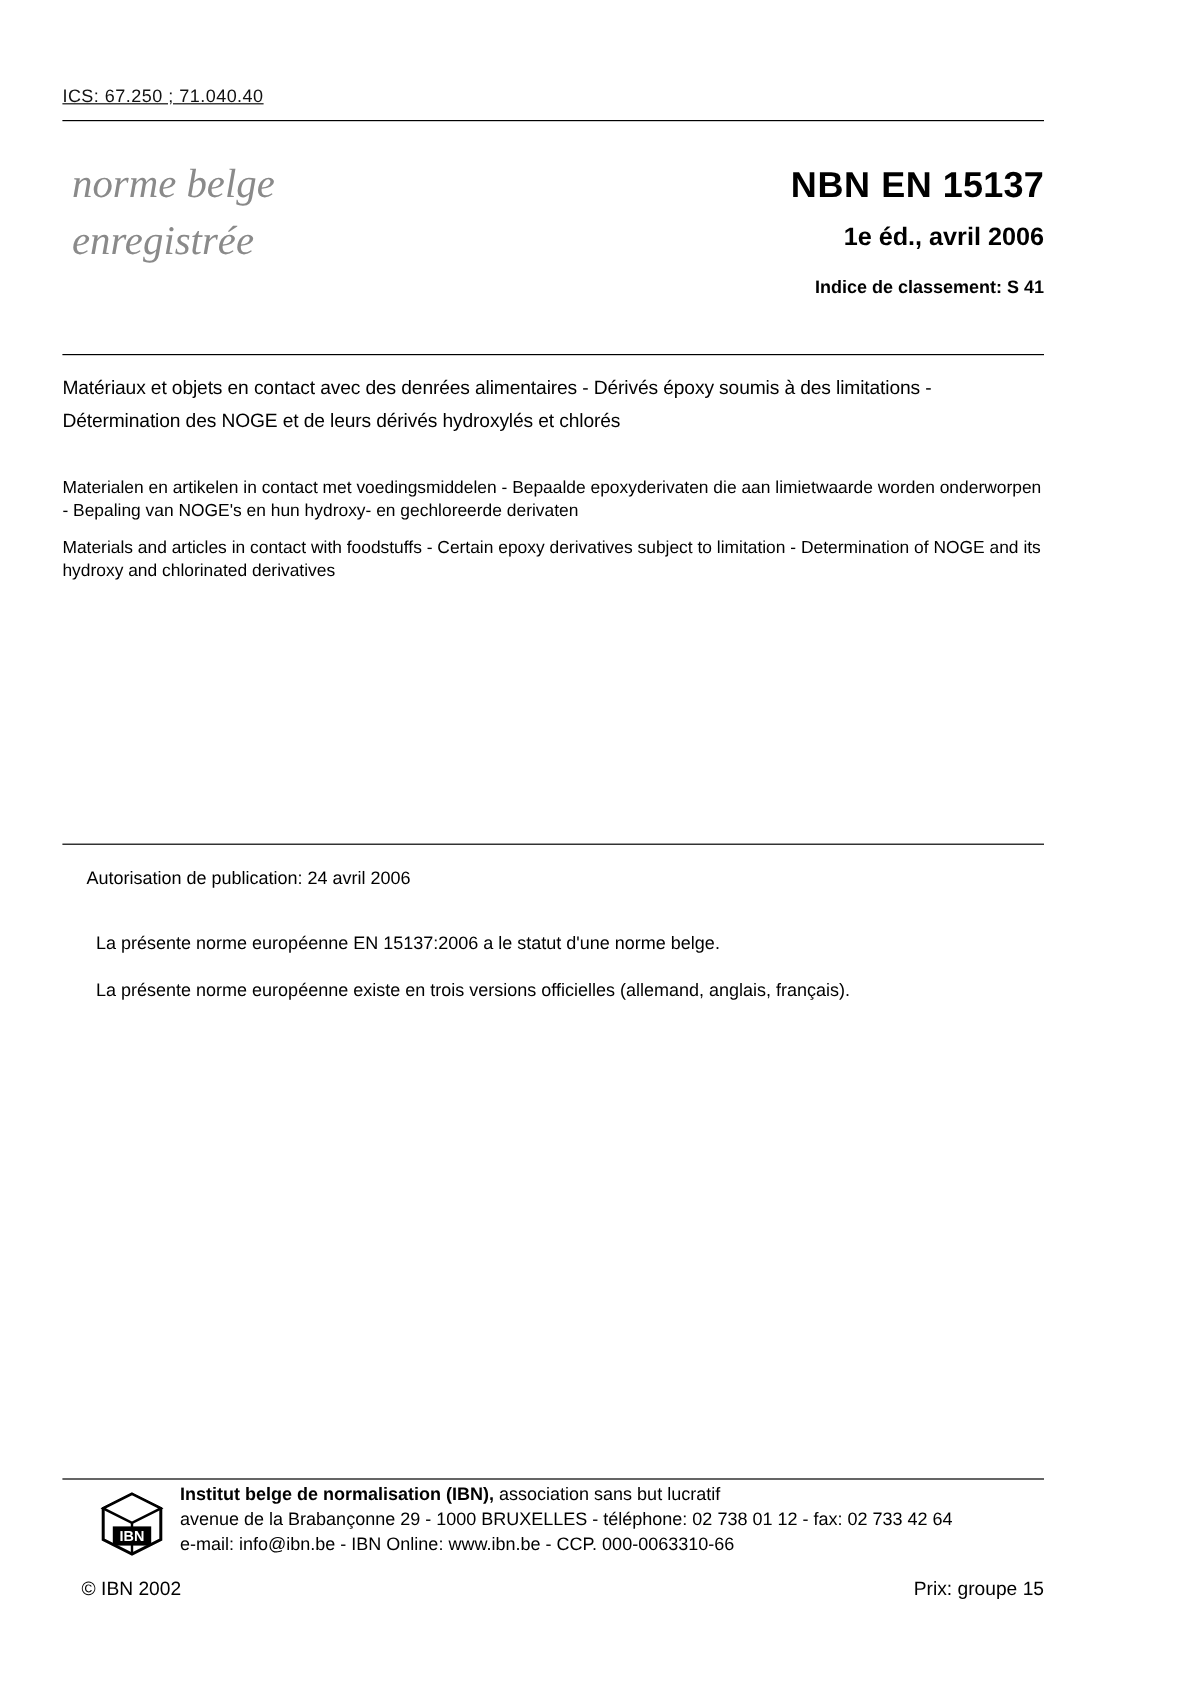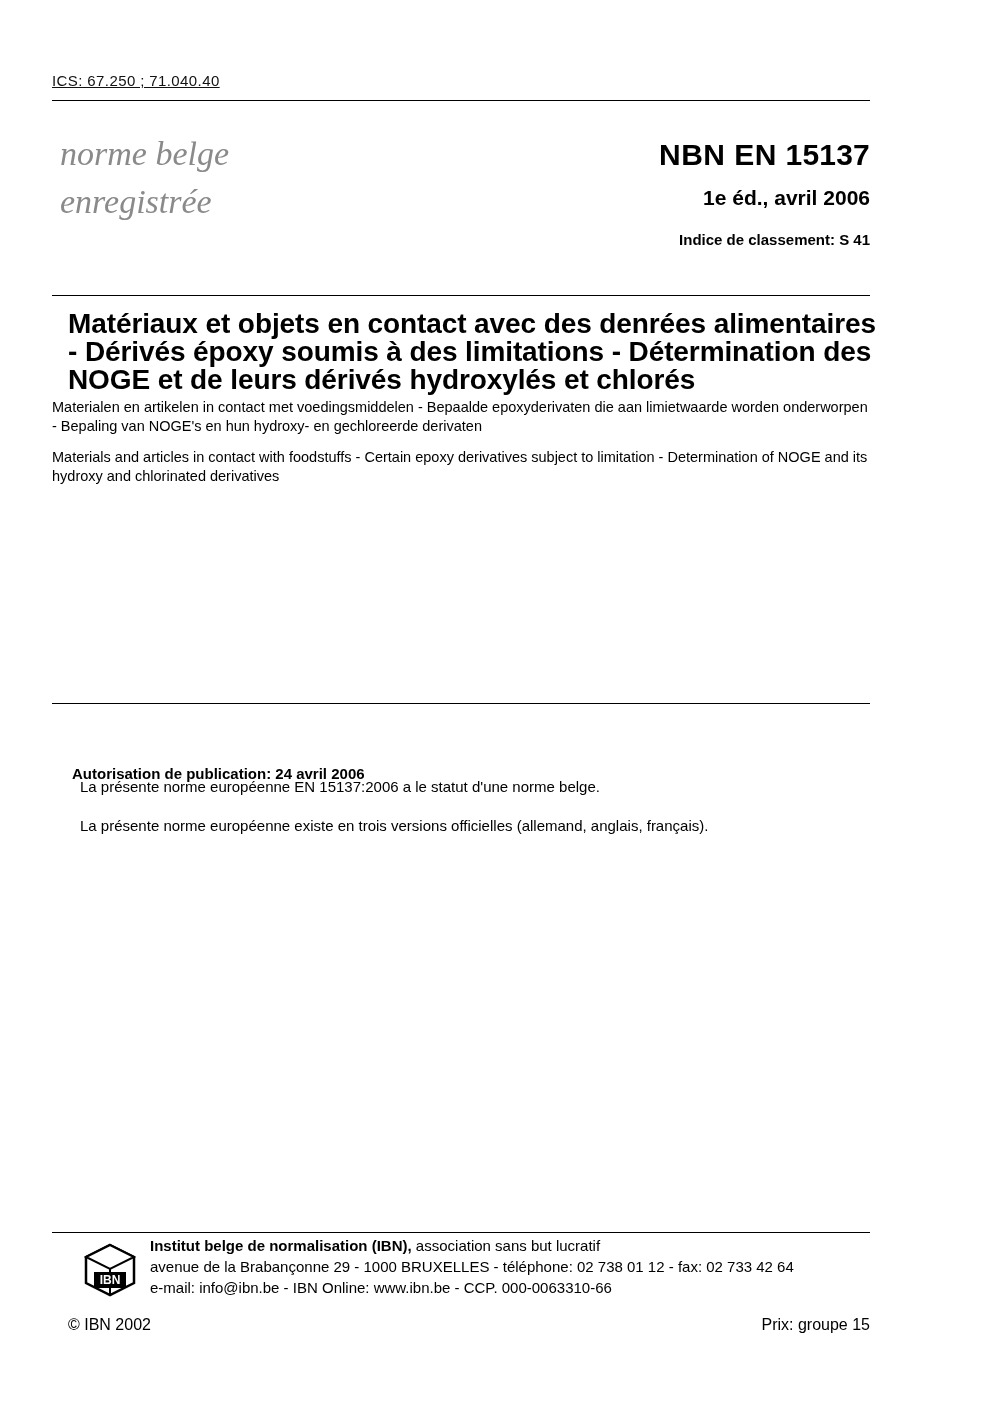--- a/index.html
+++ b/index.html
@@ -89,25 +89,25 @@
     top: 231px;
     text-align: right;
     font-size: 15px;
     font-weight: bold;
     white-space: nowrap;
   }
 
   
   .title-fr {
     position: absolute;
-    left: 16px;
+    left: 0;
     top: 310px;
     width: 818px;
-    font-size: 28px;
-    font-weight: bold;
+    font-size: 16px;
+    font-weight: normal;
     line-height: 28px;
     letter-spacing: -0.1px;
   }
   .title-nl {
     position: absolute;
     left: 0;
     top: 398px;
     width: 818px;
     font-size: 14.5px;
     line-height: 19px;
@@ -120,22 +120,21 @@
     font-size: 14.5px;
     line-height: 19px;
   }
 
   
   .auth-title {
     position: absolute;
     left: 20px;
     top: 724px;
     font-size: 15px;
-    font-weight: bold;
-    margin-top: 41px;
+    font-weight: normal;
   }
   .auth-p1 {
     position: absolute;
     left: 28px;
     top: 778px;
     font-size: 15px;
   }
   .auth-p2 {
     position: absolute;
     left: 28px;

